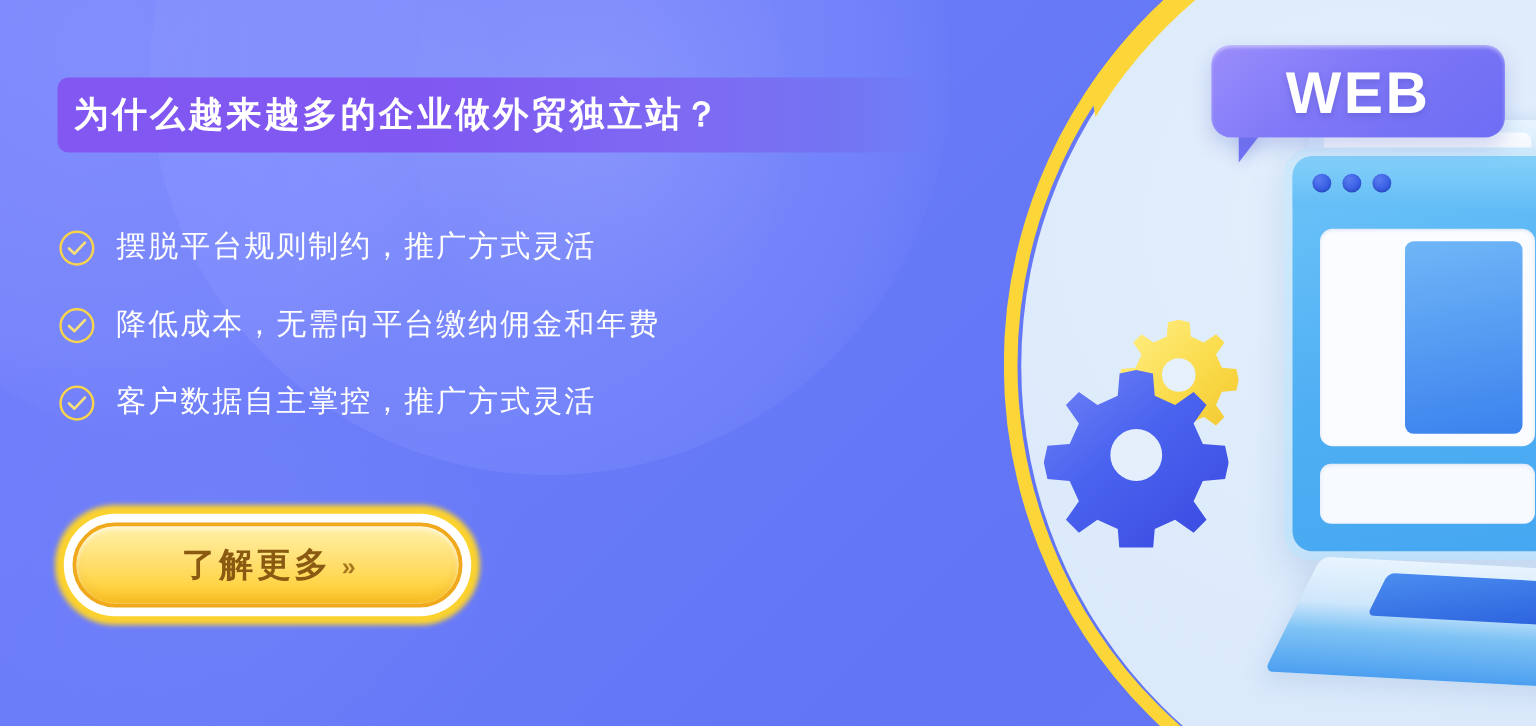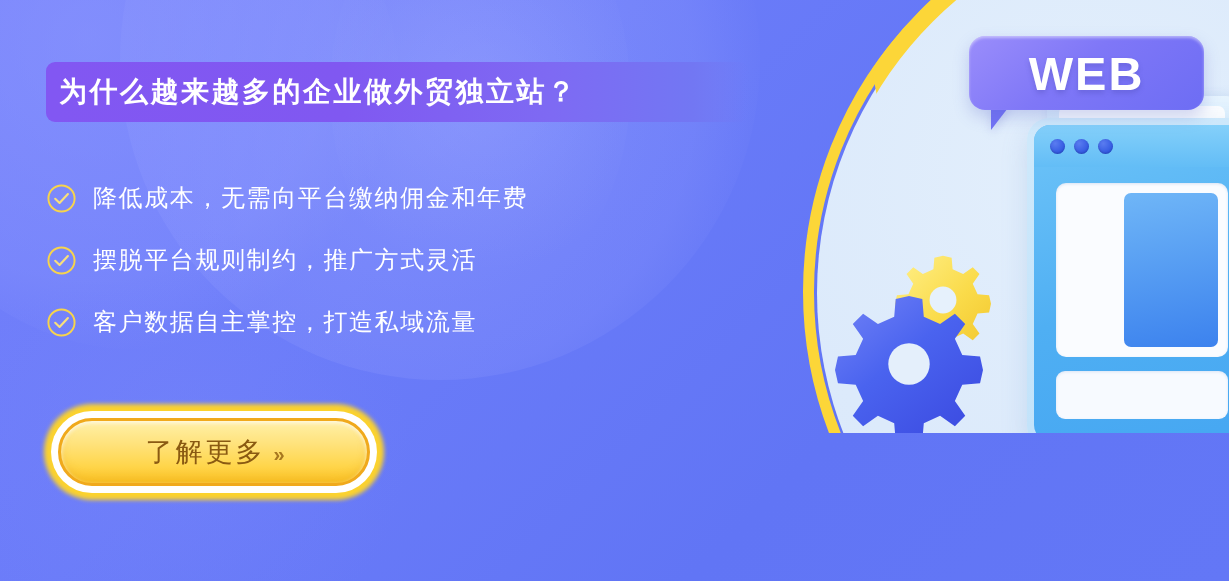--- a/index.html
+++ b/index.html
@@ -60,21 +60,21 @@
     background: radial-gradient(circle at 50% 50%, rgba(120,134,250,0.35) 0%, rgba(120,134,250,0) 72%);
     pointer-events: none;
   }
 
   
   .illustration {
     position: absolute;
     right: 0;
     top: 0;
     width: 430px;
-    height: 433px;
+    height: 581px;
     overflow: hidden;
   }
   
   .circle-bg {
     position: absolute;
     left: 18px;
     top: -92px;
     width: 770px;
     height: 770px;
     border-radius: 50%;
@@ -342,21 +342,21 @@
     align-items: center;
     justify-content: center;
     gap: 8px;
     cursor: pointer;
     box-shadow: inset 0 2px 4px rgba(255,255,255,0.75), inset 0 -4px 8px rgba(226,160,20,0.28);
     padding: 0;
   }
   .cta-label {
     color: #8A5A12;
     font-size: 27px;
-    font-weight: normal;
+    font-weight: bold;
     letter-spacing: 3px;
     line-height: 1;
   }
   .cta-chevrons {
     color: #A8781F;
     font-size: 20px;
     font-weight: bold;
     line-height: 1;
     letter-spacing: -2px;
     margin-top: 3px;
@@ -435,37 +435,37 @@
       <span class="title-text">为什么越来越多的企业做外贸独立站？</span>
     </div>
 
     <div class="features">
 
       <div class="feature-row">
         <svg class="check-icon" viewBox="0 0 32 32">
           <circle cx="16" cy="16" r="13.5" fill="none" stroke="#F7D44C" stroke-width="2"></circle>
           <path d="M9.5 16.3 L14 20.6 L22.6 11.4" fill="none" stroke="#F9E07A" stroke-width="2.2" stroke-linecap="round" stroke-linejoin="round"></path>
         </svg>
-        <span class="feature-text">降低成本，无需向平台缴纳佣金和年费</span>
+        <span class="feature-text">摆脱平台规则制约，推广方式灵活</span>
       </div>
 
       <div class="feature-row">
         <svg class="check-icon" viewBox="0 0 32 32">
           <circle cx="16" cy="16" r="13.5" fill="none" stroke="#F7D44C" stroke-width="2"></circle>
           <path d="M9.5 16.3 L14 20.6 L22.6 11.4" fill="none" stroke="#F9E07A" stroke-width="2.2" stroke-linecap="round" stroke-linejoin="round"></path>
         </svg>
-        <span class="feature-text">摆脱平台规则制约，推广方式灵活</span>
+        <span class="feature-text">降低成本，无需向平台缴纳佣金和年费</span>
       </div>
 
       <div class="feature-row">
         <svg class="check-icon" viewBox="0 0 32 32">
           <circle cx="16" cy="16" r="13.5" fill="none" stroke="#F7D44C" stroke-width="2"></circle>
           <path d="M9.5 16.3 L14 20.6 L22.6 11.4" fill="none" stroke="#F9E07A" stroke-width="2.2" stroke-linecap="round" stroke-linejoin="round"></path>
         </svg>
-        <span class="feature-text">客户数据自主掌控，打造私域流量</span>
+        <span class="feature-text">客户数据自主掌控，推广方式灵活</span>
       </div>
 
     </div>
 
     <div class="cta-wrap">
       <div class="cta-glow"></div>
       <div class="cta-white-ring"></div>
       <button class="cta-button">
         <span class="cta-label">了解更多</span>
         <span class="cta-chevrons">»</span>

